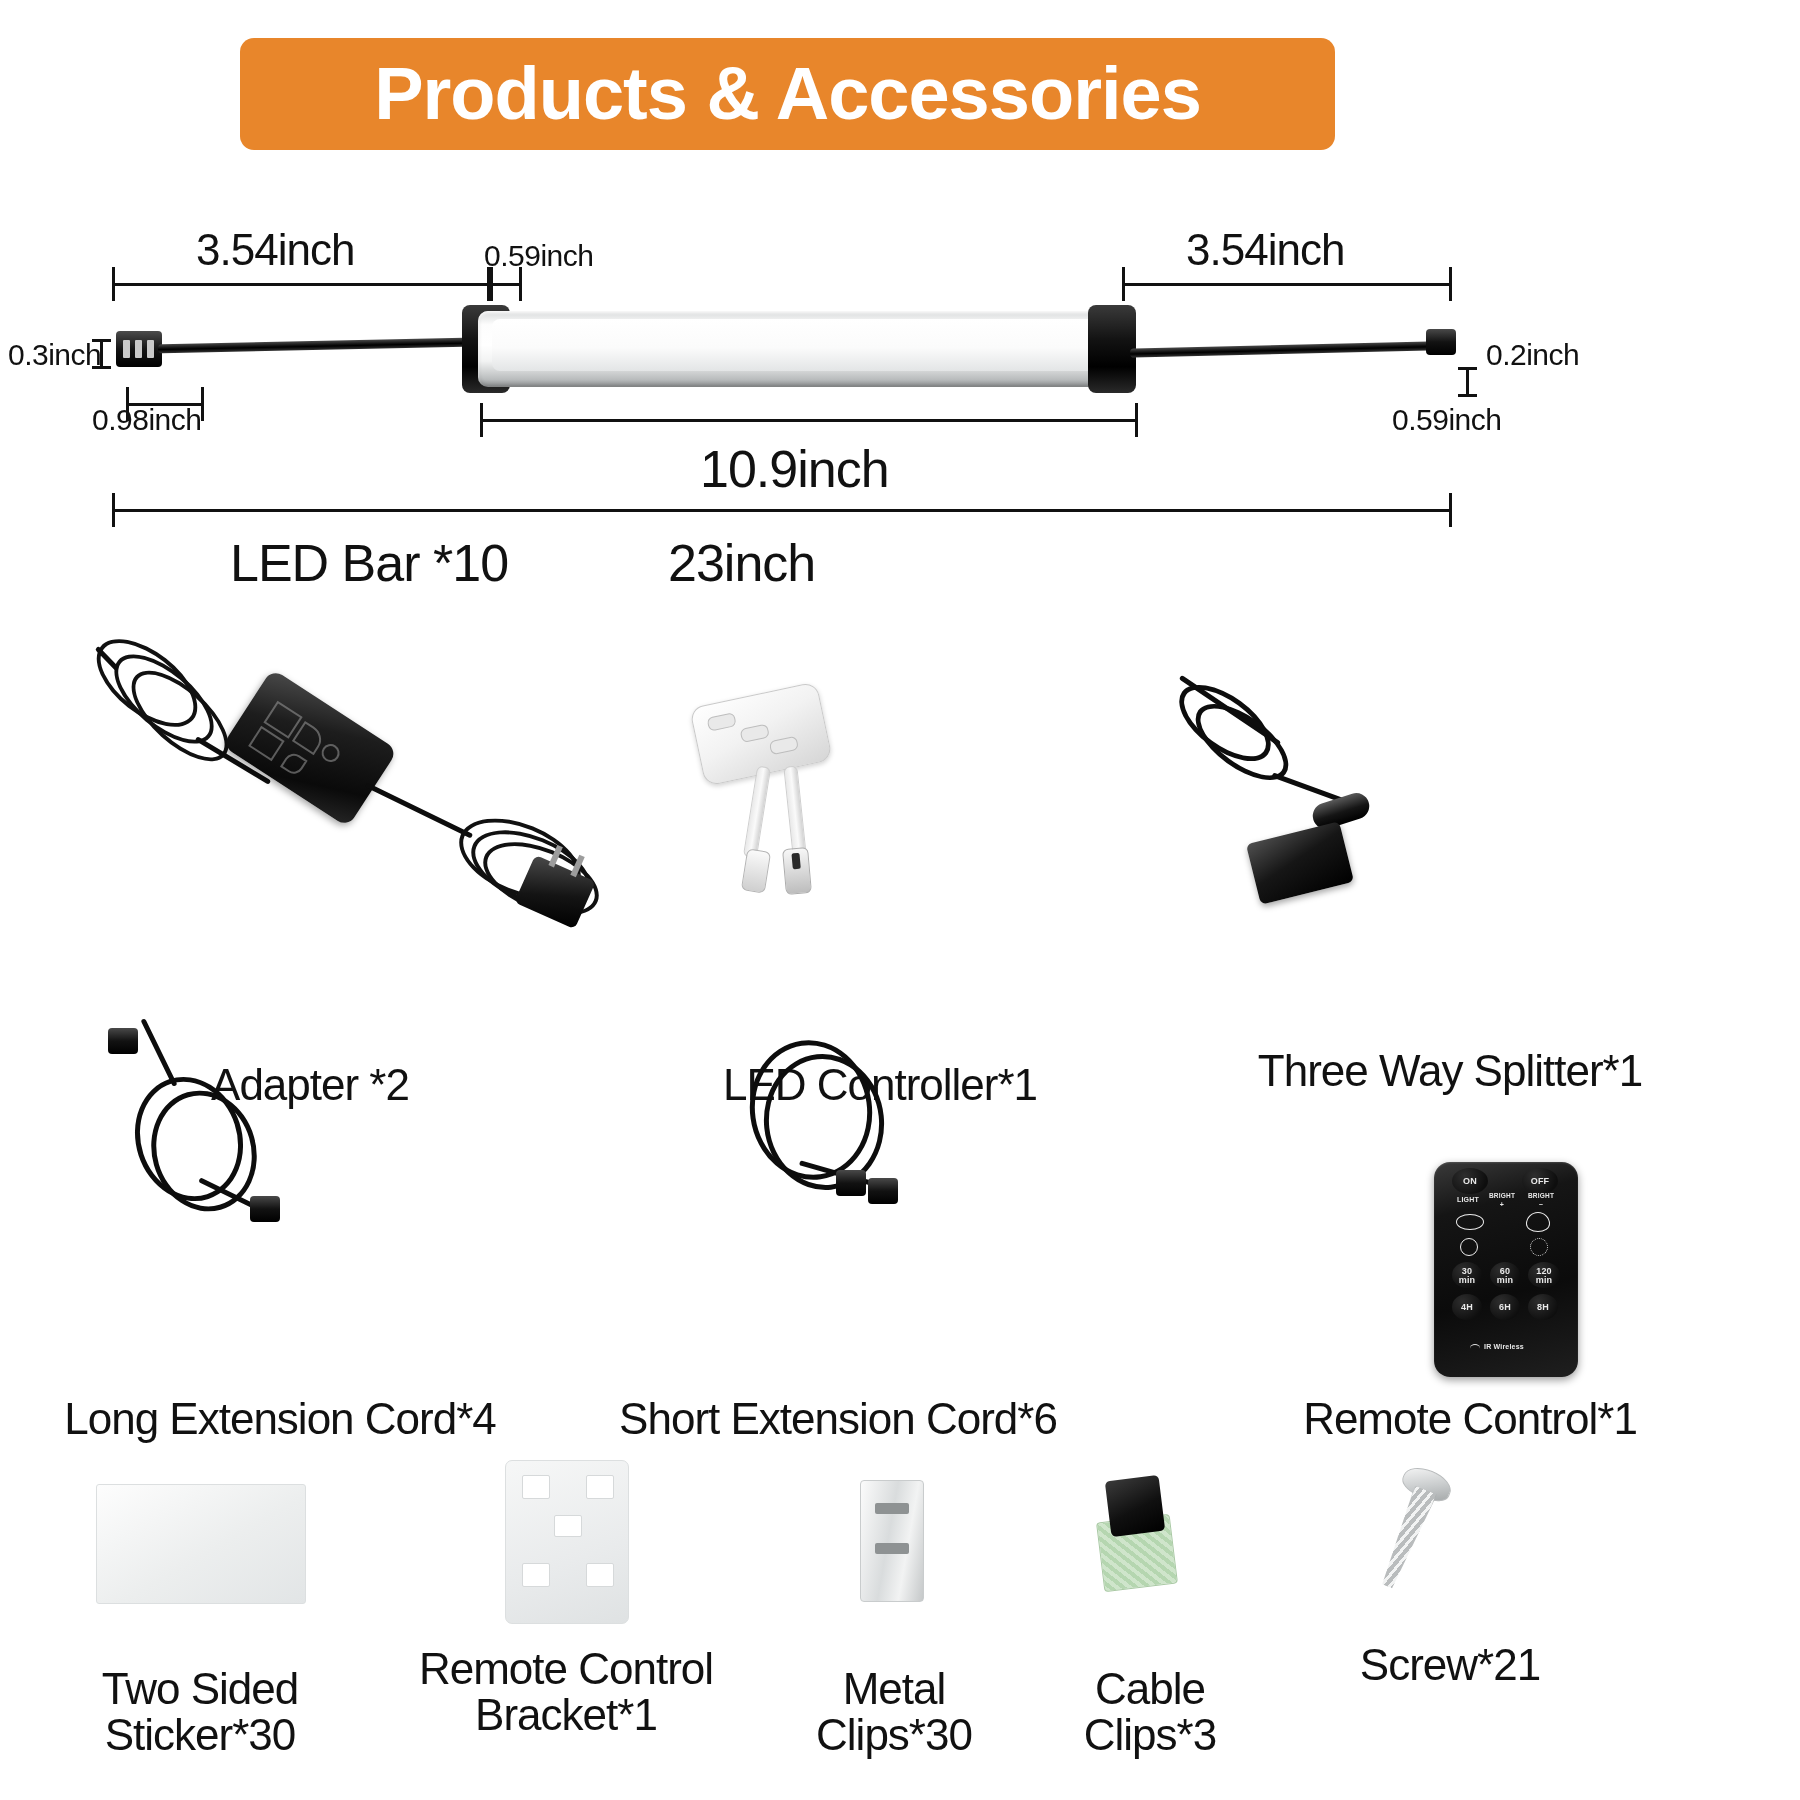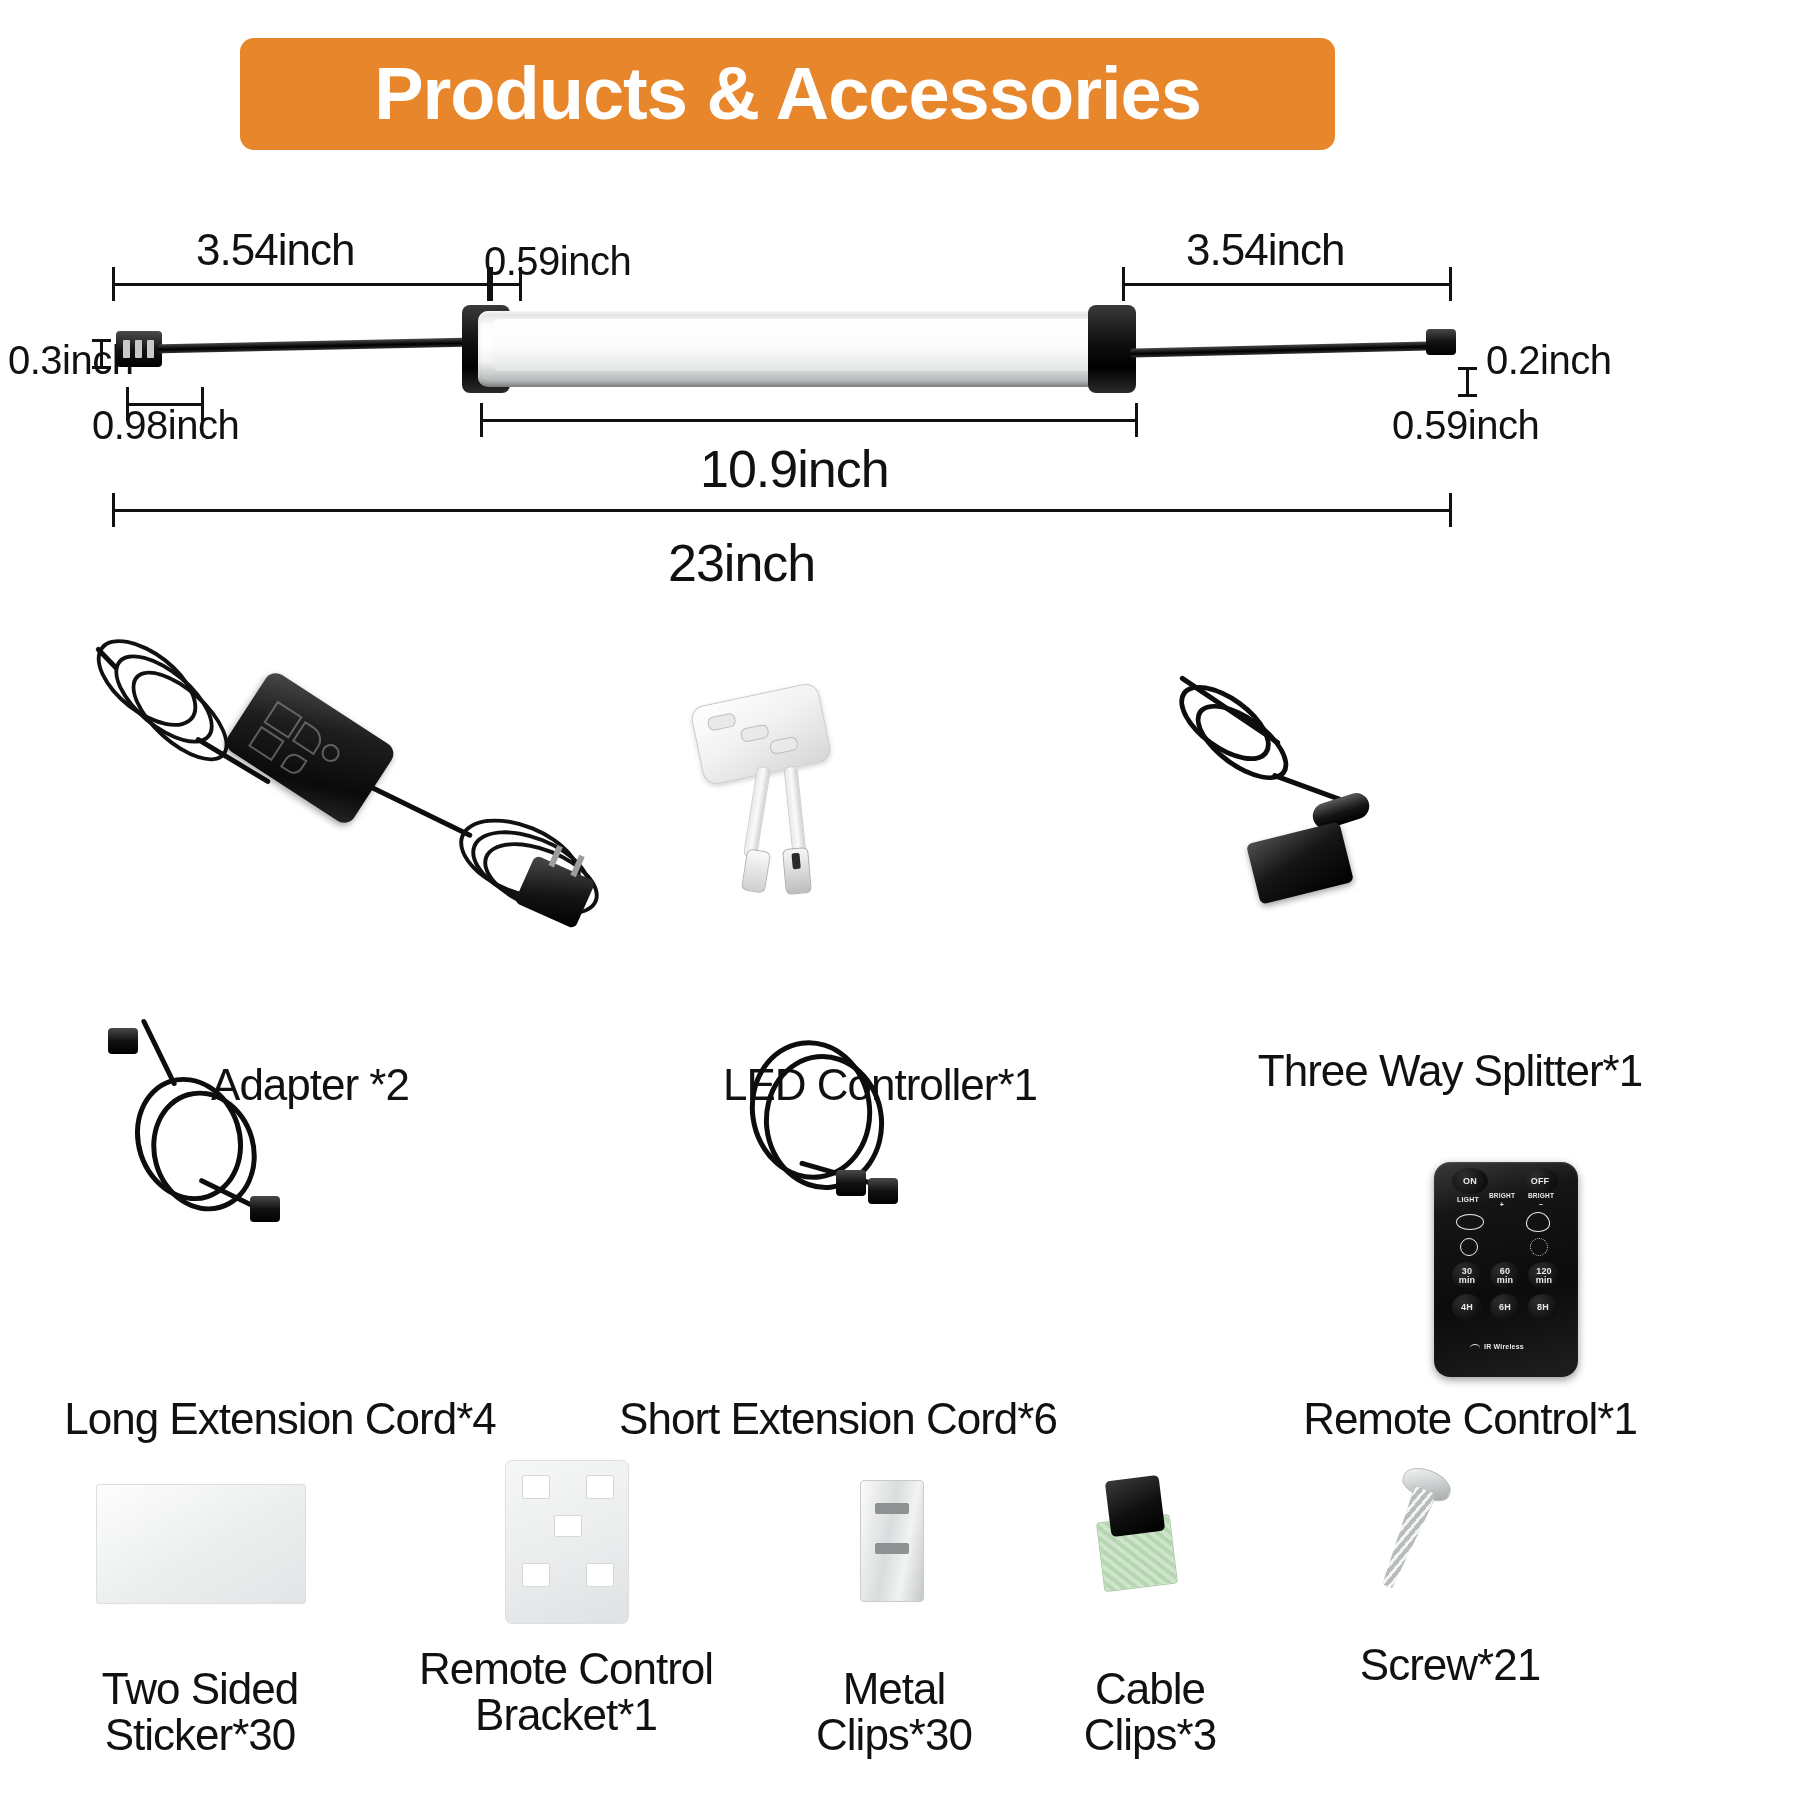--- a/index.html
+++ b/index.html
@@ -16,21 +16,21 @@
     background:#E8862B;border-radius:14px;
     display:flex;align-items:center;justify-content:center;
   }
   #header-title{
     color:#ffffff;font-size:74px;font-weight:bold;letter-spacing:-1px;
     white-space:nowrap;line-height:1;
   }
 
   
   .dim{font-size:44px;white-space:nowrap;letter-spacing:-1px;}
-  .dim-sm{font-size:40px;white-space:nowrap;letter-spacing:-0.5px;}
+  .dim-sm{font-size:30px;white-space:nowrap;letter-spacing:-0.5px;}
   .dim-lg{font-size:52px;white-space:nowrap;letter-spacing:-1px;}
 
   
   .hrule{height:3px;background:#111;}
   .hrule::before,.hrule::after{
     content:"";position:absolute;width:3px;height:34px;background:#111;top:-16px;
   }
   .hrule::before{left:0;}
   .hrule::after{right:0;}
   .ibeam{width:3px;height:30px;background:#111;position:relative;}
@@ -255,20 +255,21 @@
   <div class="abs dim-sm" style="left:92px;top:388px;">0.98inch</div>
 
   <div class="abs dim-sm" style="left:1392px;top:388px;">0.59inch</div>
 
   <div class="abs hrule" style="left:480px;top:404px;width:658px;"></div>
   <div class="abs dim-lg" style="left:700px;top:424px;">10.9inch</div>
 
   <div class="abs hrule" style="left:112px;top:494px;width:1340px;"></div>
   <div class="abs dim-lg" style="left:668px;top:518px;">23inch</div>
 
+  <div class="abs dim-lg" style="left:230px;top:518px;">LED Bar *10</div>
 </div>
 
 <div class="abs" style="left:60px;top:630px;width:560px;height:290px;">
 
   <div class="cordwrap" style="left:10px;top:4px;width:210px;height:180px;">
     <div class="loop" style="left:18px;top:18px;width:110px;height:54px;transform:rotate(38deg);"></div>
     <div class="loop" style="left:34px;top:36px;width:112px;height:50px;transform:rotate(40deg);"></div>
     <div class="loop" style="left:50px;top:54px;width:112px;height:48px;transform:rotate(42deg);"></div>
     <div class="cord-line" style="left:22px;top:22px;width:30px;transform:rotate(46deg);"></div>
     <div class="cord-line" style="left:120px;top:124px;width:86px;transform:rotate(31deg);"></div>

